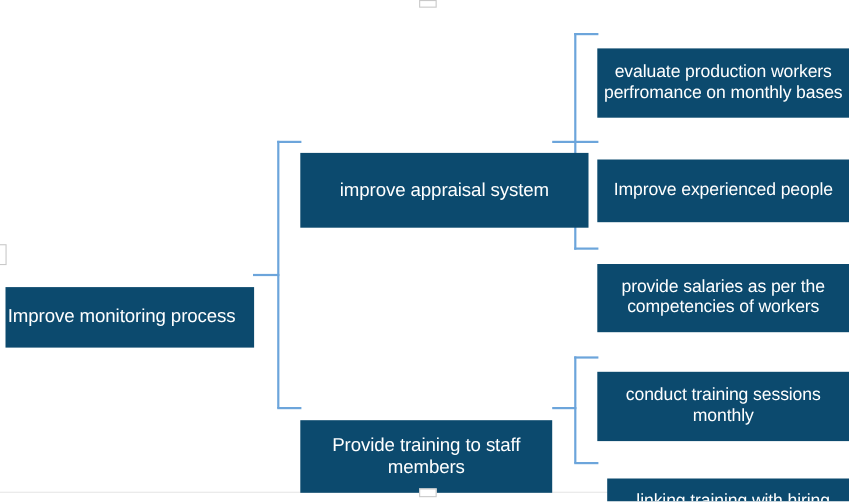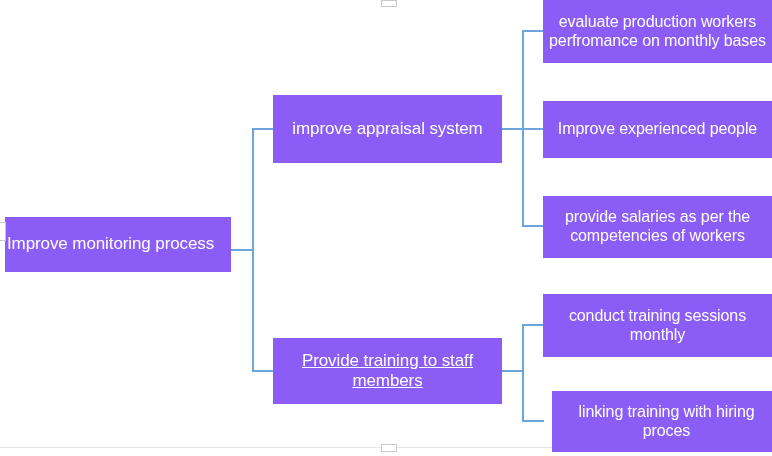--- a/index.html
+++ b/index.html
@@ -13,30 +13,31 @@
     height: 456px;
     background: #ffffff;
     overflow: hidden;
     font-family: "Liberation Sans", sans-serif;
   }
 
   
   .node {
     position: absolute;
     box-sizing: border-box;
-    background: #8b5cf6;
+    background: #0c4a6e;
     color: #ffffff;
     display: flex;
     align-items: center;
     justify-content: center;
     text-align: center;
     line-height: 1.18;
     letter-spacing: -0.1px;
     font-weight: 400;
     z-index: 3;
+    margin-top: 44px;
   }
   .node-text {
     display: block;
     width: 100%;
     padding: 0 4px;
     box-sizing: border-box;
   }
 
   
   .node.root {
@@ -85,25 +86,25 @@
 
   <div class="conn h" style="left:502px; top:370px; width:22px;"></div>
   <div class="conn v" style="left:522px; top:324px; height:97px;"></div>
   <div class="conn h" style="left:522px; top:324px; width:22px;"></div>
   <div class="conn h" style="left:522px; top:420px; width:22px;"></div>
 
   <div class="node root" style="left:5px; top:217px; width:226px; height:55px; font-size:17px;">
     <span class="node-text">Improve monitoring process</span>
   </div>
 
-  <div class="node" style="left:273px; top:95px; width:229px; height:68px; font-size:17px;">
+  <div class="node" style="left:273px; top:95px; width:262px; height:68px; font-size:17px;">
     <span class="node-text">improve appraisal system</span>
   </div>
 
-  <div class="node" style="left:273px; top:338px; width:229px; height:66px; font-size:17px;text-decoration:underline;">
+  <div class="node" style="left:273px; top:338px; width:229px; height:66px; font-size:17px;">
     <span class="node-text">Provide training to staff members</span>
   </div>
 
   <div class="node" style="left:543px; top:0px; width:229px; height:63px; font-size:16px;">
     <span class="node-text">evaluate production workers perfromance on monthly bases</span>
   </div>
 
   <div class="node" style="left:543px; top:101px; width:229px; height:57px; font-size:16px;">
     <span class="node-text">Improve experienced people</span>
   </div>

